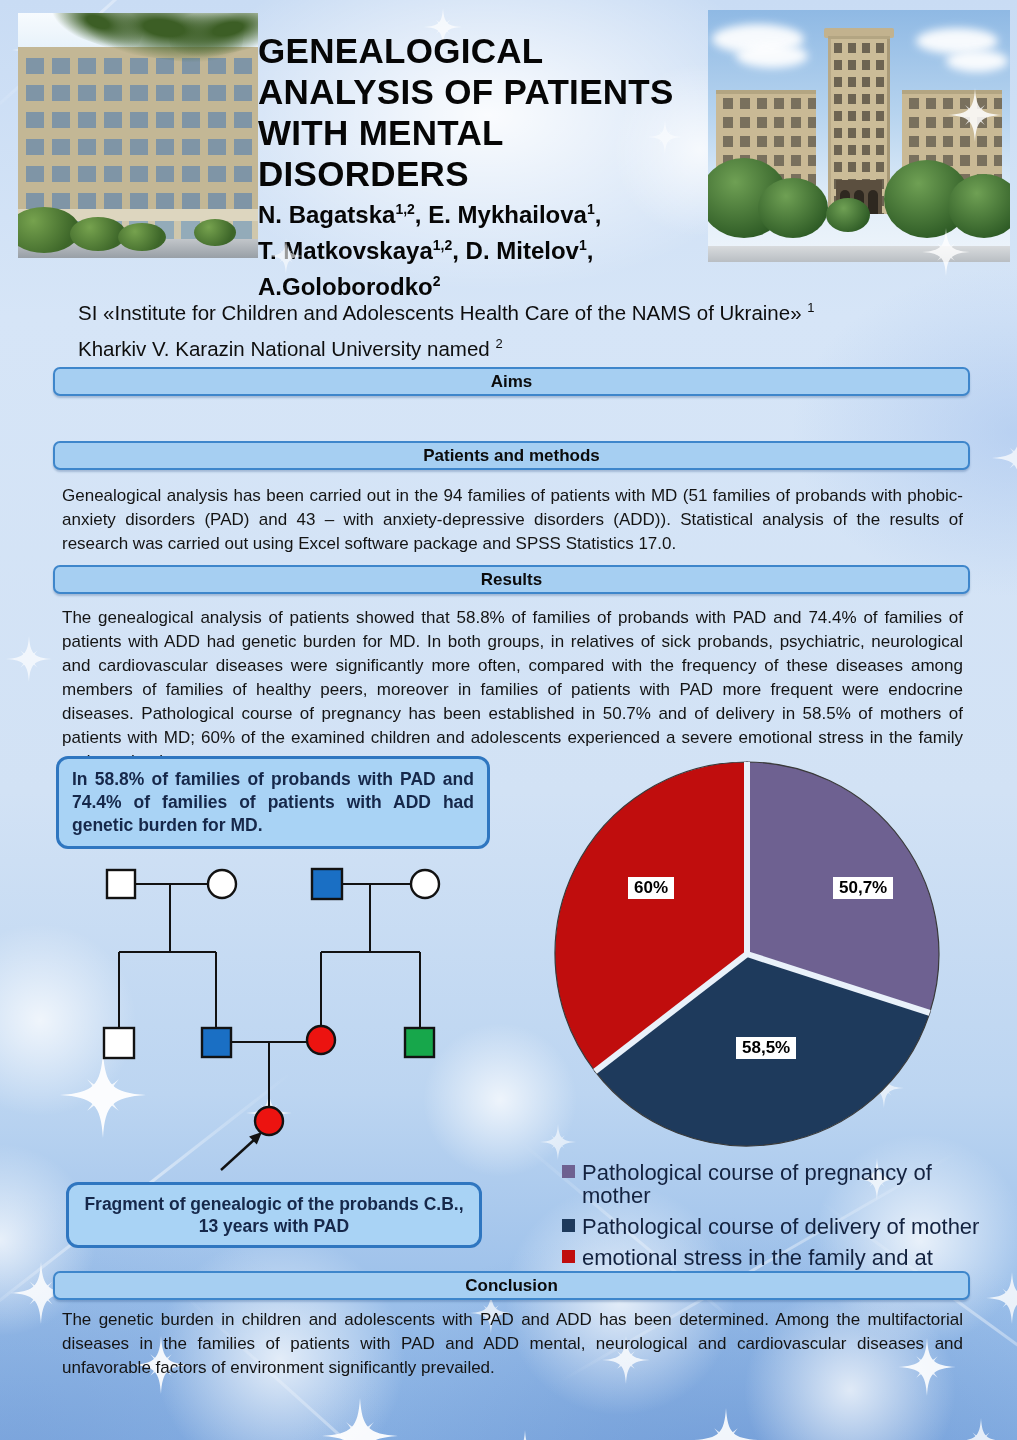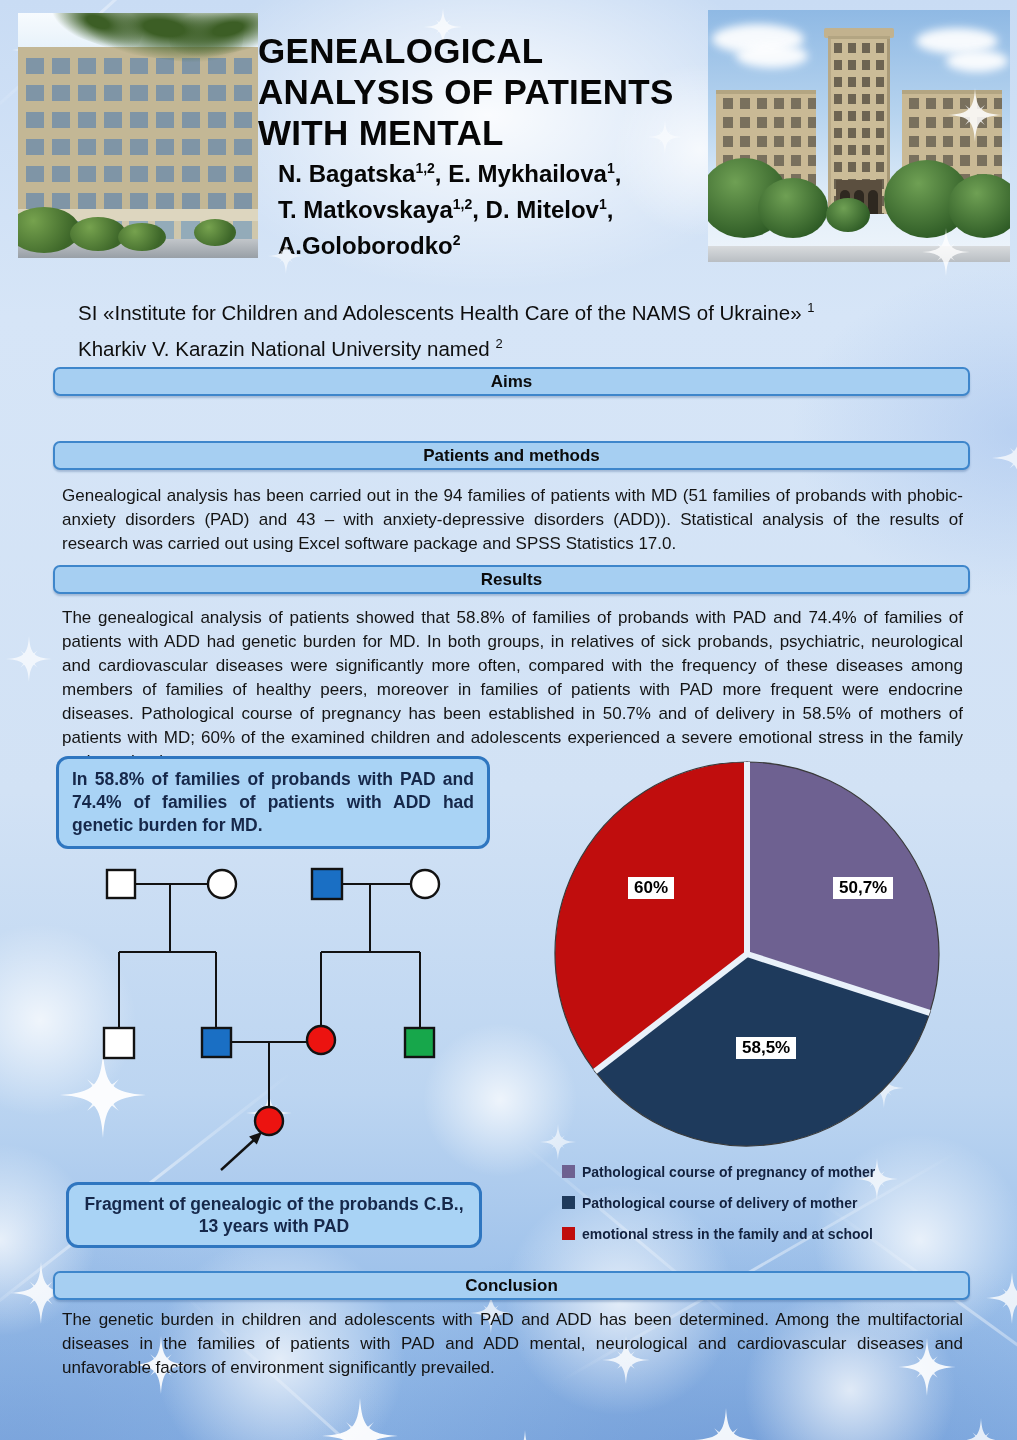--- a/index.html
+++ b/index.html
@@ -63,21 +63,21 @@
   .arch{width:10px;height:24px;background:#2e2820;border-radius:5px 5px 0 0;}
   .tree{position:absolute;border-radius:50%;background:radial-gradient(circle at 40% 30%,#6fa054,#2f5c26 75%);}
   .t1{left:-8px;top:148px;width:88px;height:80px;} .t2{left:50px;top:168px;width:70px;height:60px;}
   .t3{left:176px;top:150px;width:86px;height:78px;} .t4{left:240px;top:164px;width:72px;height:64px;}
   .t5{left:118px;top:188px;width:44px;height:34px;}
   .pr-ground{position:absolute;left:0;bottom:0;right:0;height:16px;background:linear-gradient(180deg,#d8dbdd,#b9bec3);}
 
   
   .title-block{position:absolute;left:258px;top:30px;width:470px;text-align:left;color:#060606;}
   .title-line{font-size:35px;font-weight:bold;line-height:41px;letter-spacing:.3px;}
-  .author-line{font-size:24px;font-weight:bold;line-height:30px;margin-left:20px;}
+  .author-line{font-size:24px;font-weight:bold;line-height:30px;}
   .author-line sup{font-size:14px;}
   .affil{position:absolute;left:78px;top:292px;width:900px;font-size:20.5px;line-height:31px;color:#0e0e0e;}
   .affil sup{font-size:13px;}
 
   
   .bar{position:absolute;left:53px;width:917px;height:29px;box-sizing:border-box;
     background:#a6cff2;border:2px solid #3e86cb;border-radius:7px;
     display:flex;align-items:center;justify-content:center;
     font-weight:bold;font-size:17px;color:#0b0b0b;box-shadow:0 2px 2px rgba(50,90,140,.3);}
   .para{position:absolute;left:62px;width:901px;font-size:17px;line-height:24px;color:#141414;}
@@ -90,21 +90,21 @@
     background:#a9d3f5;border:3px solid #2f76c0;border-radius:12px;padding:8px 10px;
     font-weight:bold;font-size:17.5px;line-height:22px;color:#16284a;text-align:center;}
 
   
   .pedigree{position:absolute;left:60px;top:853px;}
   .pie-wrap{position:absolute;left:540px;top:745px;width:420px;height:430px;}
   .pie-label{position:absolute;background:#ffffff;padding:1px 6px;font-weight:bold;font-size:17px;color:#000;margin-top:8px;}
   .legend{position:absolute;left:562px;top:1161px;width:430px;}
   .legend-item{display:flex;align-items:flex-start;margin-bottom:8px;}
   .legend-marker{width:13px;height:13px;margin:4px 7px 0 0;flex:none;}
-  .legend-label{font-size:14px;font-weight:bold;color:#13223f;line-height:23px;}
+  .legend-label{font-size:22px;font-weight:normal;color:#13223f;line-height:23px;}
 </style>
 </head>
 <body>
 
 <svg width="0" height="0" style="position:absolute" aria-hidden="true">
   <defs>
     <g id="sparkGlyph">
       <path d="M0,-50 C2.5,-11 11,-2.5 50,0 C11,2.5 2.5,11 0,50 C-2.5,11 -11,2.5 -50,0 C-11,-2.5 -2.5,-11 0,-50Z" fill="#ffffff"></path>
       <path d="M0,-26 C1.6,-6 6,-1.6 26,0 C6,1.6 1.6,6 0,26 C-1.6,6 -6,1.6 -26,0 C-6,-1.6 -1.6,-6 0,-26Z" fill="#ffffff" transform="rotate(45)" opacity=".85"></path>
       <circle r="5" fill="#ffffff"></circle>
@@ -232,20 +232,21 @@
     <div class="tree t5"></div>
     <div class="tree t3"></div>
     <div class="tree t4"></div>
     <div class="pr-ground"></div>
   </div>
 
   <div class="title-block">
     <div class="title-line">GENEALOGICAL</div>
     <div class="title-line">ANALYSIS OF PATIENTS</div>
     <div class="title-line">WITH MENTAL</div>
+    <div class="title-line">DISORDERS</div>
     <div class="author-line"><span>N. Bagatska</span><sup>1,2</sup><span>, E. Mykhailova</span><sup>1</sup><span>,</span></div>
     <div class="author-line"><span>T. Matkovskaya</span><sup>1,2</sup><span>, D. Mitelov</span><sup>1</sup><span>,</span></div>
     <div class="author-line"><span>A.Goloborodko</span><sup>2</sup></div>
   </div>
 
   <div class="affil">
     <div><span>SI «Institute for Children and Adolescents Health Care of the NAMS of Ukraine» </span><sup>1</sup></div>
     <div><span>Kharkiv V. Karazin National University named </span><sup>2</sup></div>
   </div>
 

